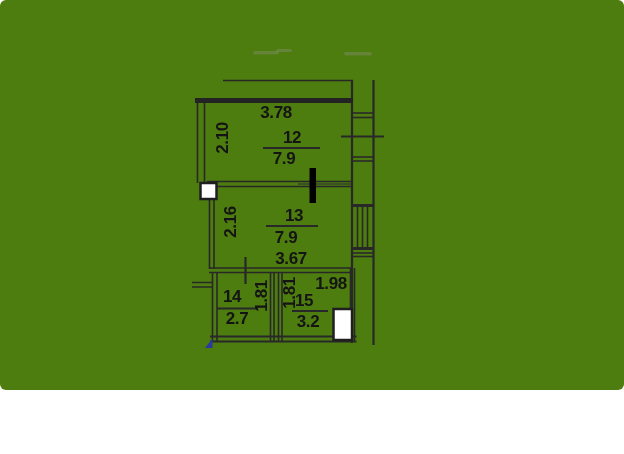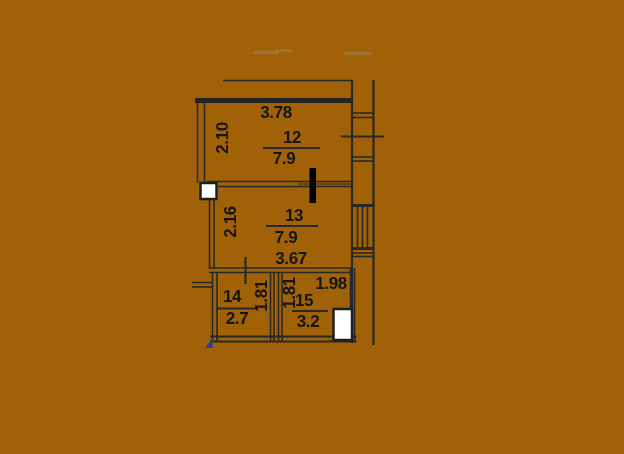--- a/index.html
+++ b/index.html
@@ -3,23 +3,24 @@
 <meta charset="utf-8">
 <style>
   html, body {
     margin: 0; padding: 0;
     background: #ffffff;
     font-family: "Liberation Sans", sans-serif;
   }
   .canvas {
     position: relative;
     width: 624px;
-    height: 454px;
-    background: #a16207;
+    height: 390px;
+    background: #4d7c0f;
     overflow: hidden;
+    border-radius: 6px;
   }
   svg { position: absolute; left: 0; top: 0; }
   svg text {
     font-family: "Liberation Sans", sans-serif;
     font-weight: 700;
     font-size: 17px;
     fill: #141414;
     letter-spacing: -0.4px;
     text-anchor: middle;
   }

